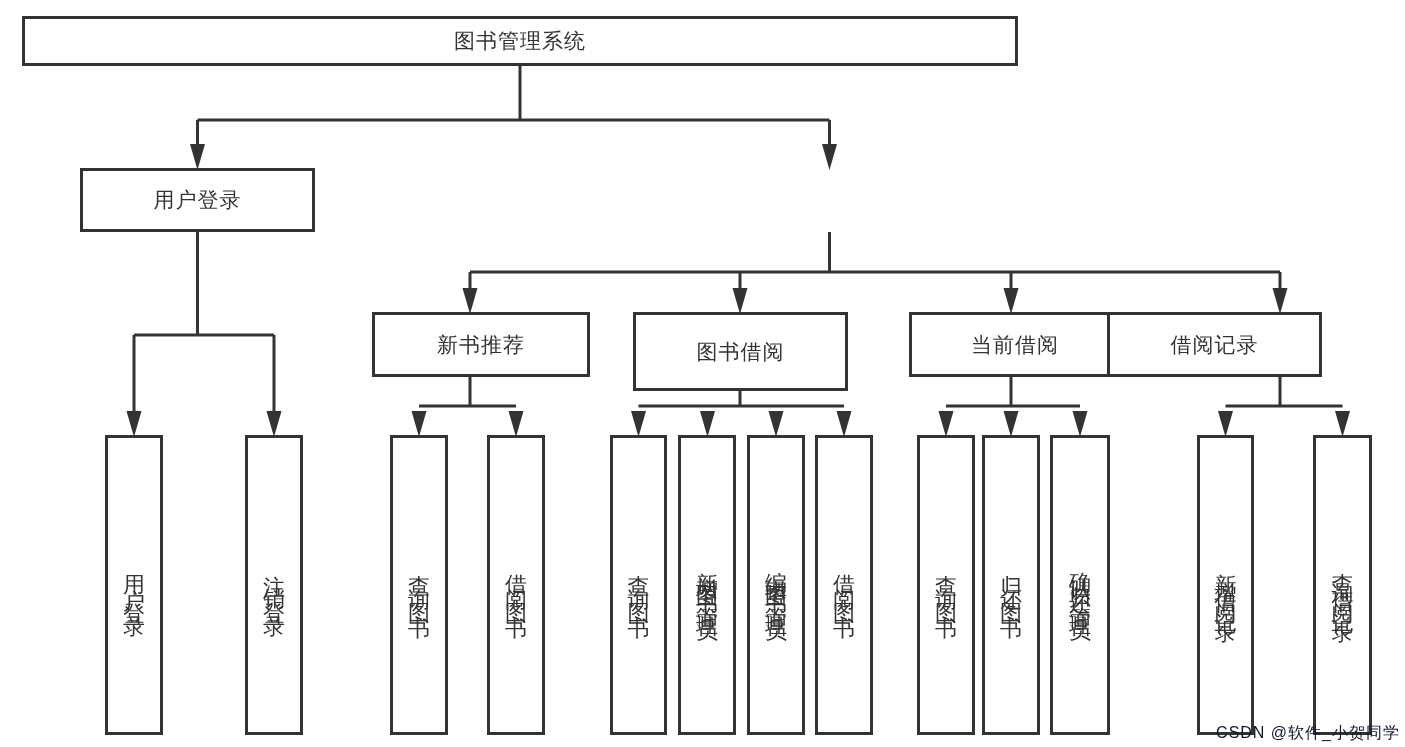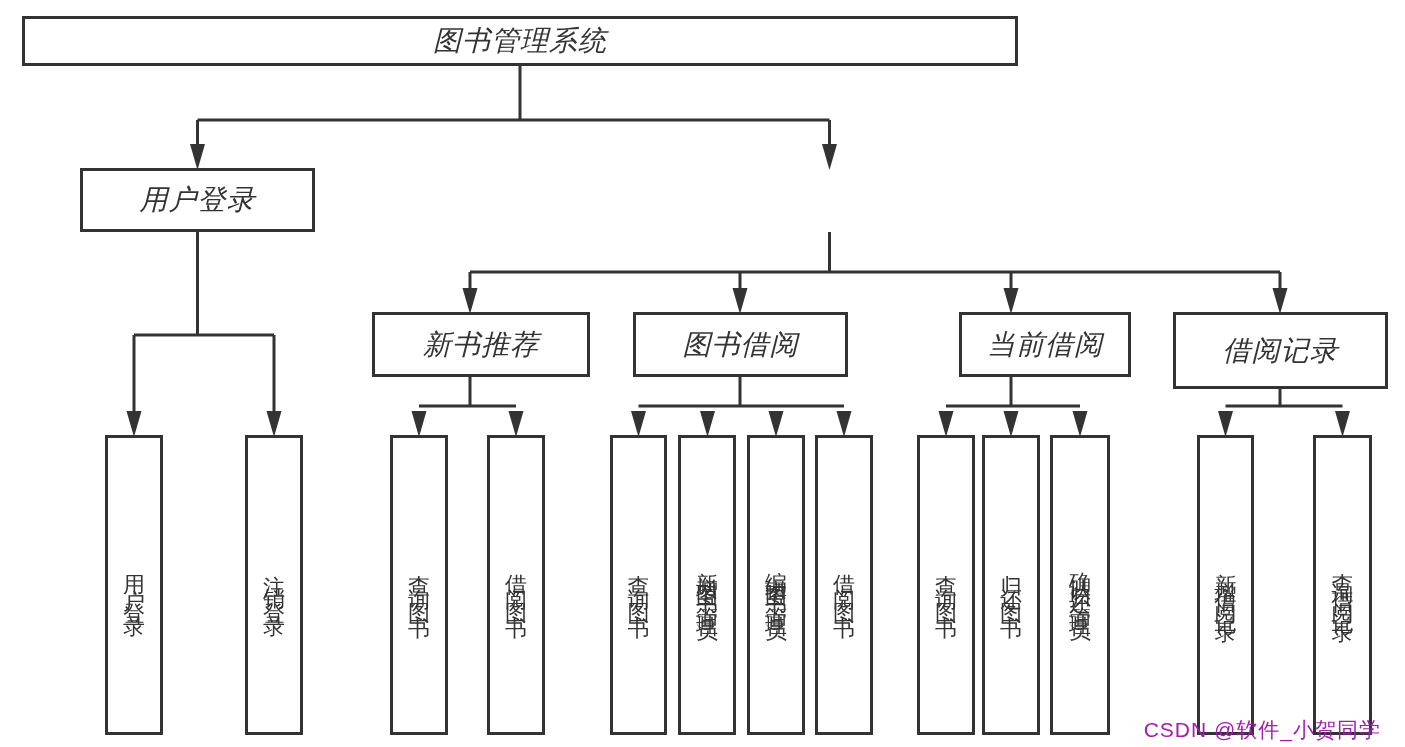--- a/index.html
+++ b/index.html
@@ -25,66 +25,65 @@
     position: absolute;
     box-sizing: border-box;
     border: 3px solid #333333;
     background: #ffffff;
     display: flex;
     align-items: center;
     justify-content: center;
     color: #333333;
   }
   .hlabel {
-    font-size: 28px;
+    font-size: 21px;
     letter-spacing: 1px;
     white-space: nowrap;
-    font-style: italic;
   }
   .vnode { width: 58px; top: 435px; height: 300px; }
   .vlabel {
     writing-mode: vertical-rl;
     text-orientation: mixed;
     font-size: 22px;
     line-height: 1;
     white-space: nowrap;
   }
   .sp-s { letter-spacing: 14px; }
   .sp-m { letter-spacing: 10px; }
   .sp-l { letter-spacing: 7px; }
 
   
   #root-box   { left: 22px;  top: 16px;  width: 996px; height: 50px; }
   #l2-a       { left: 80px;  top: 168px; width: 235px; height: 64px; }
   #l2-b       { left: 712px; top: 168px; width: 235px; height: 64px; }
   #l3-a       { left: 372px; top: 312px; width: 218px; height: 65px; }
-  #l3-b       { left: 633px; top: 312px; width: 215px; height: 65px; justify-content: center; }
-  #l3-c       { left: 959px; top: 312px; width: 172px; height: 65px; }
-  #l3-d       { left: 1173px;top: 312px; width: 215px; height: 77px; align-items: center; }
+  #l3-b       { left: 633px; top: 312px; width: 215px; height: 79px; justify-content: center; }
+  #l3-c       { left: 909px; top: 312px; width: 212px; height: 65px; }
+  #l3-d       { left: 1107px;top: 312px; width: 215px; height: 65px; align-items: center; }
 
   #lf-a1 { left: 105px; }
   #lf-a2 { left: 245px; }
   #lf-b1 { left: 390px; }
   #lf-b2 { left: 487px; }
   #lf-c1 { left: 610px; width: 57px; }
   #lf-c2 { left: 678px; }
   #lf-c3 { left: 747px; }
   #lf-c4 { left: 815px; }
   #lf-d1 { left: 917px; }
   #lf-d2 { left: 982px; }
   #lf-d3 { left: 1050px; width: 60px; }
   #lf-e1 { left: 1197px; width: 57px; }
   #lf-e2 { left: 1313px; width: 59px; }
 
   #watermark {
     position: absolute;
-    right: 24px;
+    right: 5px;
     bottom: 3px;
-    font-size: 21px;
-    color: #a21caf;
+    font-size: 16px;
+    color: #0f172a;
     letter-spacing: 1px;
     pointer-events: none;
   }
 </style>
 </head>
 <body>
 
 <div id="stage">
 
   <svg id="wires" viewBox="0 0 1405 747" xmlns="http://www.w3.org/2000/svg">

